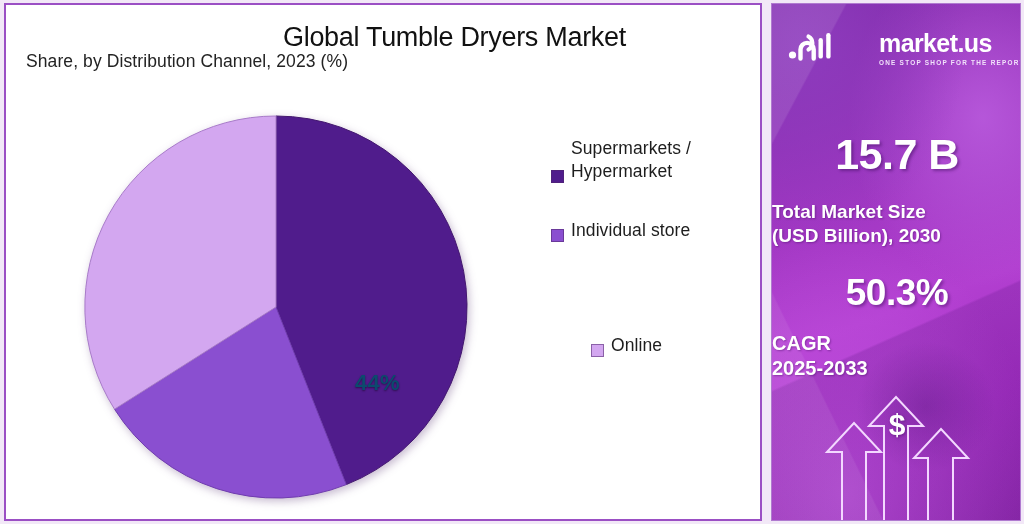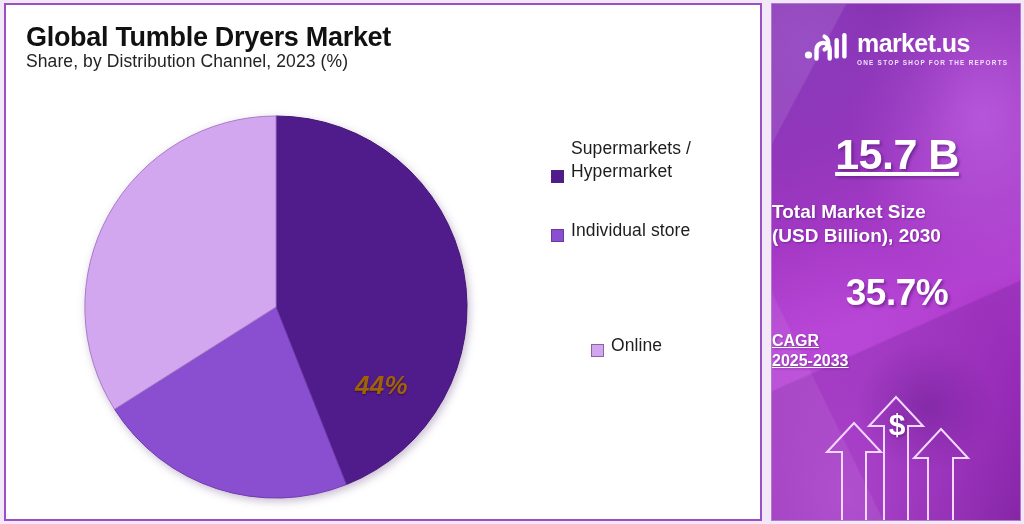--- a/index.html
+++ b/index.html
@@ -13,34 +13,34 @@
   
   .chart-panel{
     position:absolute;left:4px;top:3px;width:758px;height:518px;
     background:#ffffff;
     border:2px solid #9b4fc4;
     box-sizing:border-box;
     overflow:hidden;
   }
   .title-block{position:absolute;left:20px;top:18px;width:600px;}
   .chart-title{
-    font-size:27px;font-weight:bold;color:#111111;
-    letter-spacing:-0.3px;line-height:1.05;white-space:nowrap;
+    font-size:27px;font-weight:normal;color:#111111;
+    letter-spacing:-0.3px;line-height:1.05;white-space:nowrap;text-align:right;
   }
   .chart-subtitle{
     font-size:17.5px;color:#232323;
     letter-spacing:0.1px;white-space:nowrap;font-weight:400;
   }
 
   
   .pie-wrap{position:absolute;left:77px;top:107px;width:388px;height:390px;}
   .pie-svg{display:block;filter:drop-shadow(2px 3px 4px rgba(70,30,100,.30));}
   .slice-label{
-    position:absolute;font-size:26px;font-weight:bold;font-style:italic;
-    color:#a16207;text-shadow:0 1px 2px rgba(0,0,0,.45);
+    position:absolute;font-size:22px;font-weight:bold;
+    color:#0c4a6e;text-shadow:0 1px 2px rgba(0,0,0,.45);
     left:272px;top:258px;letter-spacing:.3px;
   }
 
   
   .legend{position:absolute;left:545px;top:132px;width:200px;}
   .legend-row{display:flex;align-items:flex-end;}
   .legend-row.r1{margin-top:0px;}
   .legend-row.r2{margin-top:36px;}
   .legend-row.r3{margin-top:92px;margin-left:40px;}
   .swatch{
@@ -67,48 +67,48 @@
     position:absolute;inset:0;
     background:
       linear-gradient(118deg, rgba(255,255,255,.10) 0 14%, rgba(255,255,255,0) 14.4% 30%),
       linear-gradient(64deg, rgba(255,255,255,.07) 0 22%, rgba(255,255,255,0) 22.4% 46%),
       linear-gradient(-24deg, rgba(90,20,130,.22) 0 38%, rgba(255,255,255,0) 38.4% 70%),
       radial-gradient(40% 18% at 62% 78%, rgba(80,20,120,.35), rgba(80,20,120,0) 70%);
     pointer-events:none;
   }
 
   .logo-row{
-    position:absolute;left:32px;top:26px;width:220px;
-    display:flex;align-items:center;
+    position:absolute;left:16px;top:26px;width:220px;
+    display:flex;align-items:center;gap:38px;
   }
   .logo-mark{flex:0 0 auto;margin-right:7px;}
   .logo-text-wrap{display:flex;flex-direction:column;}
   .logo-word{
     font-size:25px;font-weight:bold;color:#ffffff;line-height:1;
     letter-spacing:-.6px;
   }
   .logo-tag{
     font-size:6.4px;font-weight:bold;color:#f2e2fb;letter-spacing:1.25px;
     margin-top:3px;white-space:nowrap;
   }
 
   .stat-big{
     position:absolute;left:0;width:250px;text-align:center;
     font-size:43px;font-weight:bold;color:#ffffff;
     text-shadow:2px 2px 3px rgba(60,10,90,.45);letter-spacing:-.5px;
   }
-  .stat-size{top:126px;text-decoration:underline;}
+  .stat-size{top:126px;}
   .stat-cagr{top:268px;font-size:37px;}
   .stat-cap{
     position:absolute;left:0;width:250px;
     font-size:19px;font-weight:bold;color:#ffffff;line-height:1.26;
     text-shadow:1px 1px 2px rgba(60,10,90,.4);
   }
   .cap-size{top:196px;}
-  .cap-cagr{top:327px;font-size:16px;text-decoration:underline;}
+  .cap-cagr{top:327px;font-size:20px;}
 
   .arrows{position:absolute;left:0;bottom:0;width:250px;height:130px;}
   .dollar{
     position:absolute;left:0;width:250px;text-align:center;top:404px;
     font-size:30px;font-weight:bold;color:#ffffff;
     text-shadow:1px 1px 3px rgba(60,10,90,.5);
   }
 </style>
 </head>
 <body>
@@ -168,21 +168,21 @@
         <span class="logo-tag">ONE STOP SHOP FOR THE REPORTS</span>
       </span>
     </div>
 
     <div class="stat-big stat-size">15.7 B</div>
     <div class="stat-cap cap-size">
       <span>Total Market Size</span><br>
       <span>(USD Billion), 2030</span>
     </div>
 
-    <div class="stat-big stat-cagr">35.7%</div>
+    <div class="stat-big stat-cagr">50.3%</div>
     <div class="stat-cap cap-cagr">
       <span>CAGR</span><br>
       <span>2025-2033</span>
     </div>
 
     <div class="dollar">$</div>
 
     <div class="arrows">
       <svg width="250" height="130" viewBox="0 0 250 130">
         <g fill="none" stroke="#f3d8ff" stroke-width="2">

